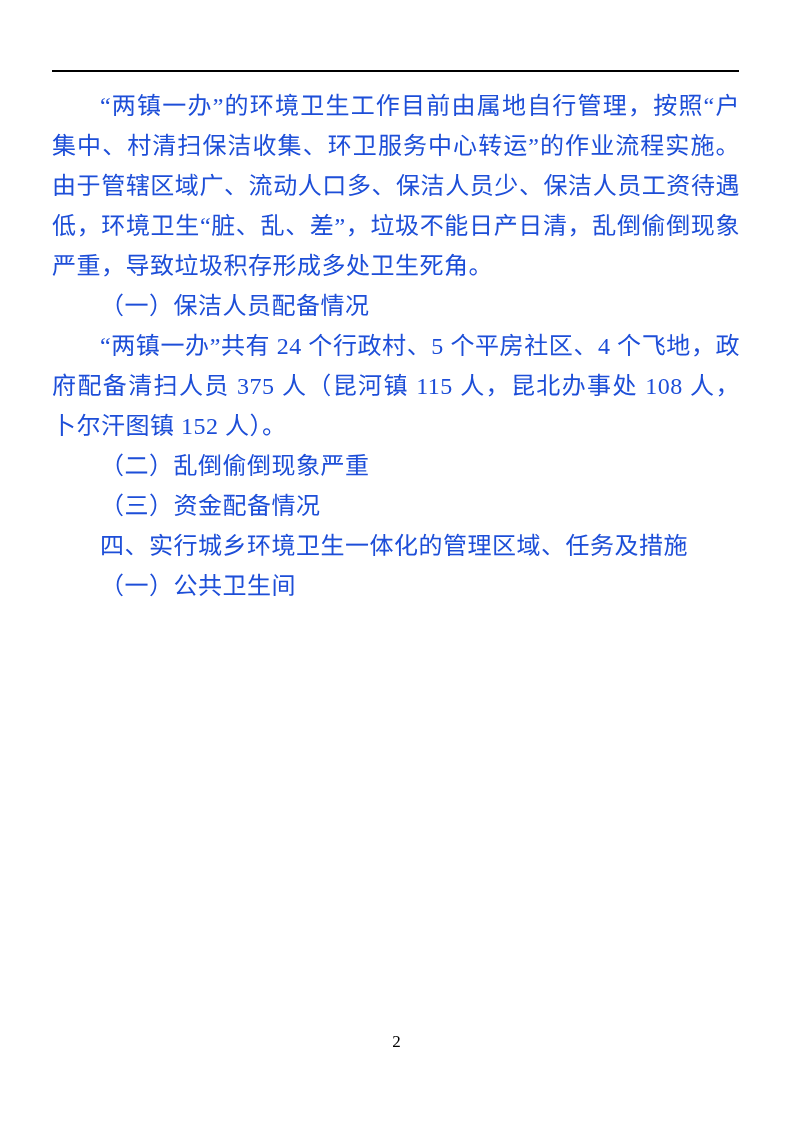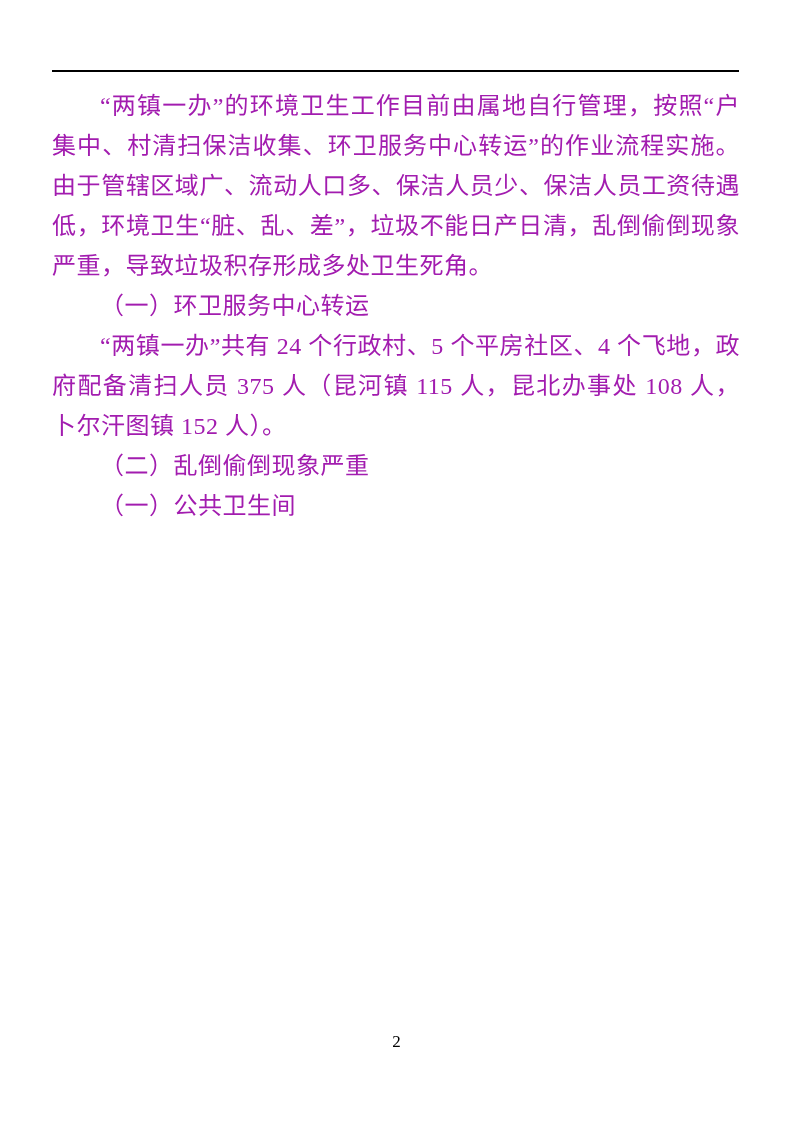--- a/index.html
+++ b/index.html
@@ -30,21 +30,21 @@
     top: 86px;
     width: 688px;
   }
   .para {
     margin: 0;
     font-size: 24px;
     line-height: 40px;
     text-align: justify;
     text-indent: 2em;
     letter-spacing: 0.5px;
-    color: #a21caf;
+    color: #1d4ed8;
   }
   .footer {
     position: absolute;
     left: 0;
     top: 1032px;
     width: 793px;
     text-align: center;
   }
   .page-number {
     font-size: 17px;
@@ -55,23 +55,25 @@
 </style>
 </head>
 <body>
 
 <div class="page">
 
   <div class="header-rule"></div>
 
   <div class="body-text">
     <p class="para">“两镇一办”的环境卫生工作目前由属地自行管理，按照“户集中、村清扫保洁收集、环卫服务中心转运”的作业流程实施。由于管辖区域广、流动人口多、保洁人员少、保洁人员工资待遇低，环境卫生“脏、乱、差”，垃圾不能日产日清，乱倒偷倒现象严重，导致垃圾积存形成多处卫生死角。</p>
-    <p class="para">（一）环卫服务中心转运</p>
+    <p class="para">（一）保洁人员配备情况</p>
     <p class="para">“两镇一办”共有 24 个行政村、5 个平房社区、4 个飞地，政府配备清扫人员 375 人（昆河镇 115 人，昆北办事处 108 人，卜尔汗图镇 152 人）。</p>
     <p class="para">（二）乱倒偷倒现象严重</p>
+    <p class="para">（三）资金配备情况</p>
+    <p class="para">四、实行城乡环境卫生一体化的管理区域、任务及措施</p>
     <p class="para">（一）公共卫生间</p>
   </div>
 
   <div class="footer">
     <span class="page-number">2</span>
   </div>
 
 </div>
 
 </body></html>

